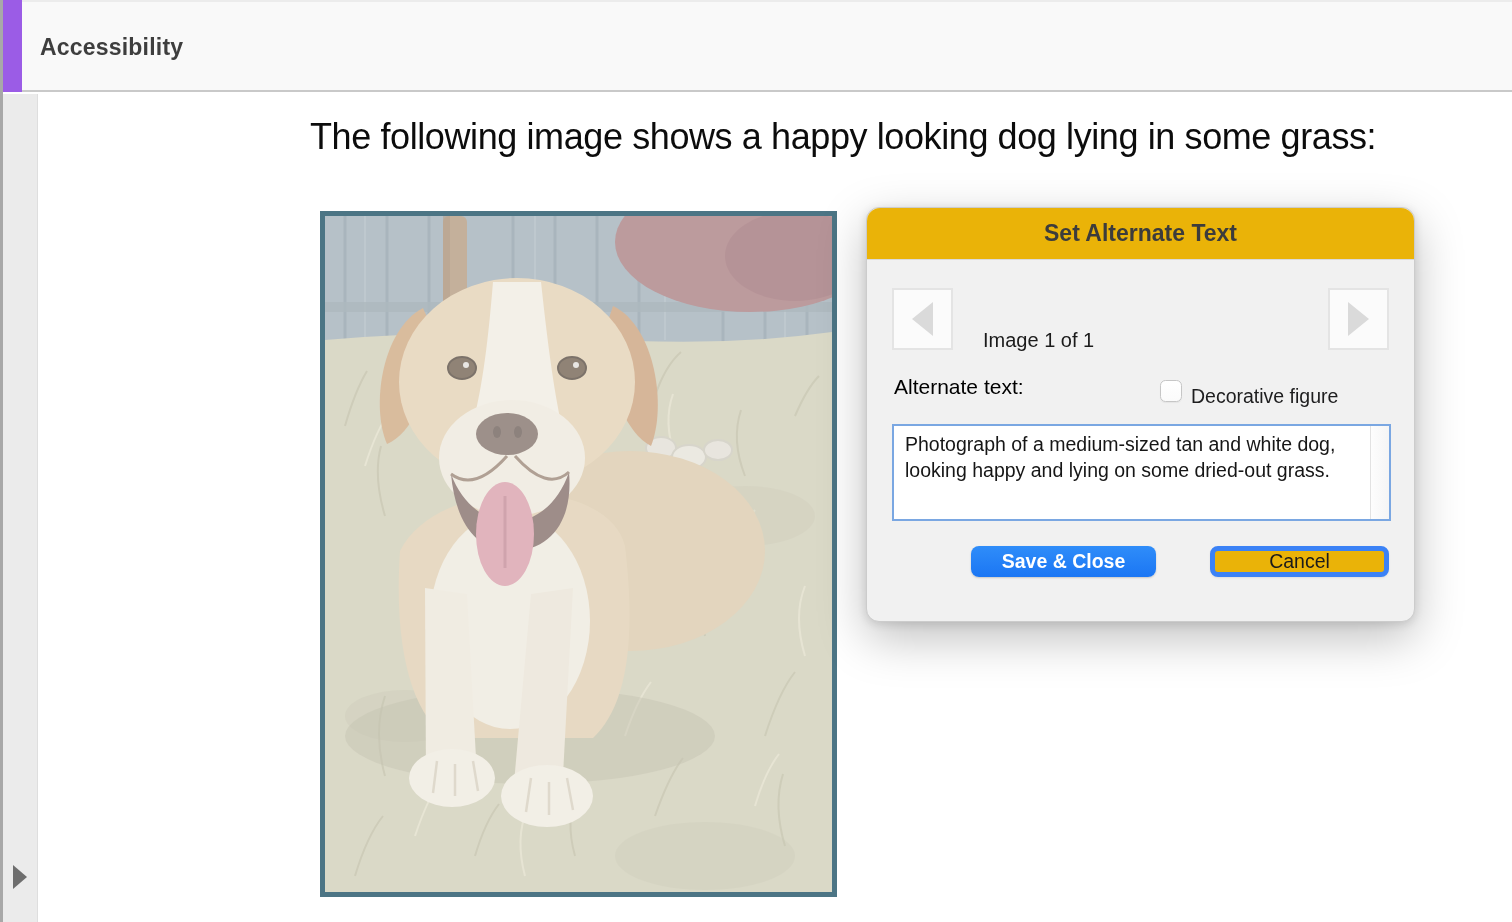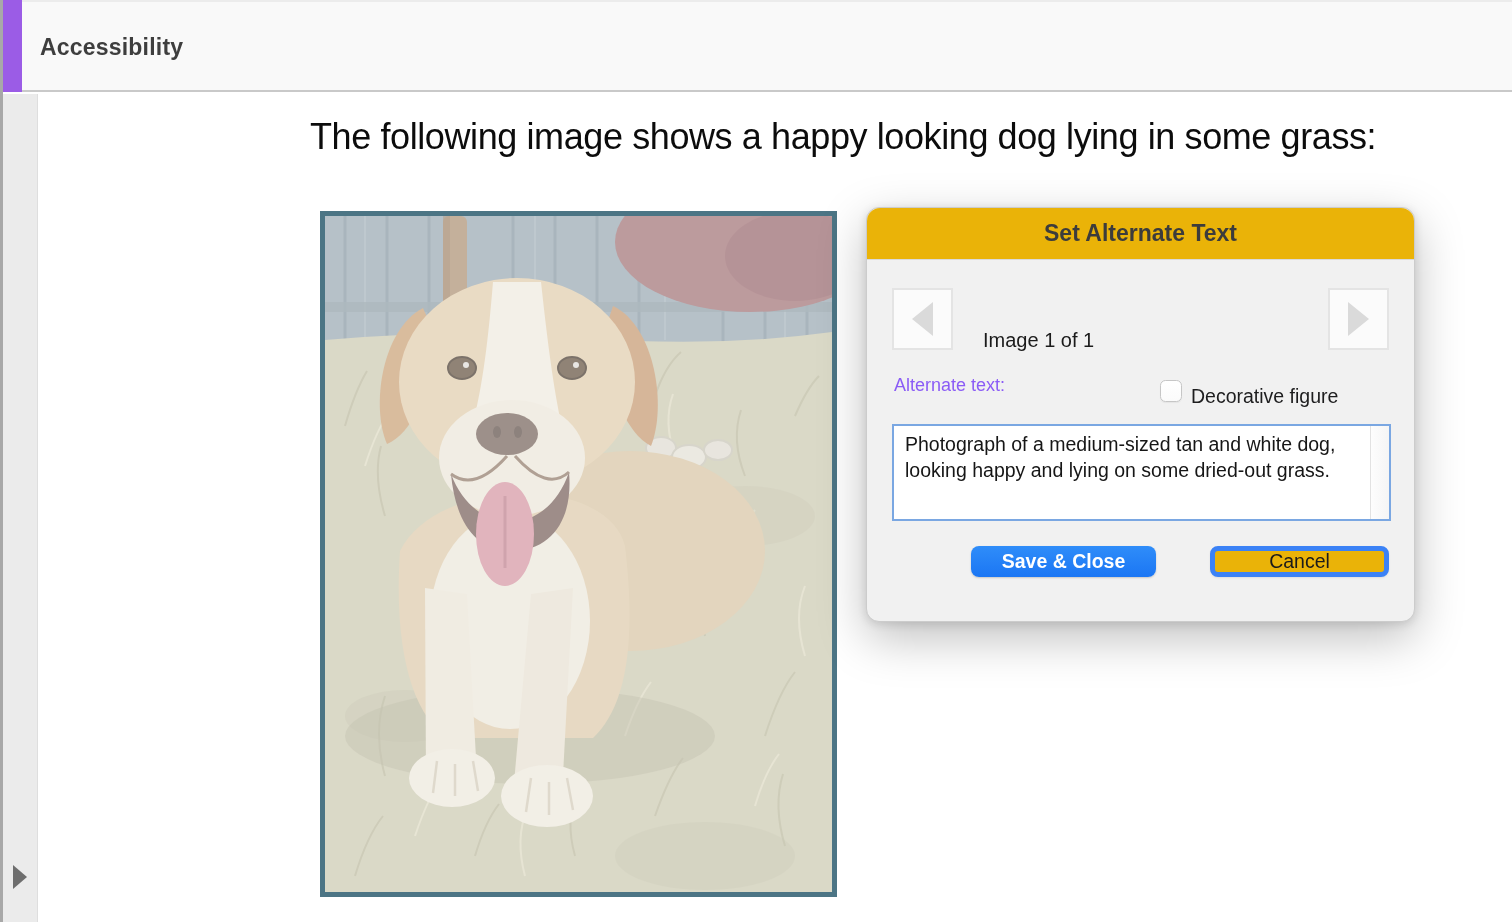--- a/index.html
+++ b/index.html
@@ -42,21 +42,21 @@
              display:flex; align-items:center; }
   .nav-btn { width:61px; height:62px; background:#fbfbfb; border:2px solid #e4e4e4;
              display:flex; align-items:center; justify-content:center; cursor:pointer; }
   .tri-left  { width:0; height:0; border-top:17px solid transparent; border-bottom:17px solid transparent;
                border-right:21px solid #dadada; }
   .tri-right { width:0; height:0; border-top:17px solid transparent; border-bottom:17px solid transparent;
                border-left:21px solid #dadada; }
   .nav-counter { margin-left:30px; font-size:20px; color:#1b1b1b;margin-top:42px; }
   .nav-spacer { flex:1; }
 
-  .alt-label { position:absolute; left:27px; top:373px; font-size:18px; color:#8b5cf6; }
+  .alt-label { position:absolute; left:27px; top:373px; font-size:21px; color:#000000; }
   .decorative-group { position:absolute; left:293px; top:370px; display:flex; align-items:center; }
   .checkbox { width:22px; height:22px; border:1px solid #c6c6c6; border-radius:5.5px;
               background:linear-gradient(180deg,#ffffff,#fbfbfb); cursor:pointer;
               box-shadow:0 1px 1px rgba(0,0,0,.05); }
   .decorative-label { margin-left:9px; font-size:19.5px; color:#1d1d1e;margin-top:11px; }
 
   .alt-label, .decorative-group { top:auto; } 
   .row-labels { position:absolute; left:0; top:166px; width:100%; height:26px; }
   .row-labels .alt-label { position:absolute; left:27px; top:1px; }
   .row-labels .decorative-group { position:absolute; left:293px; top:0; }

